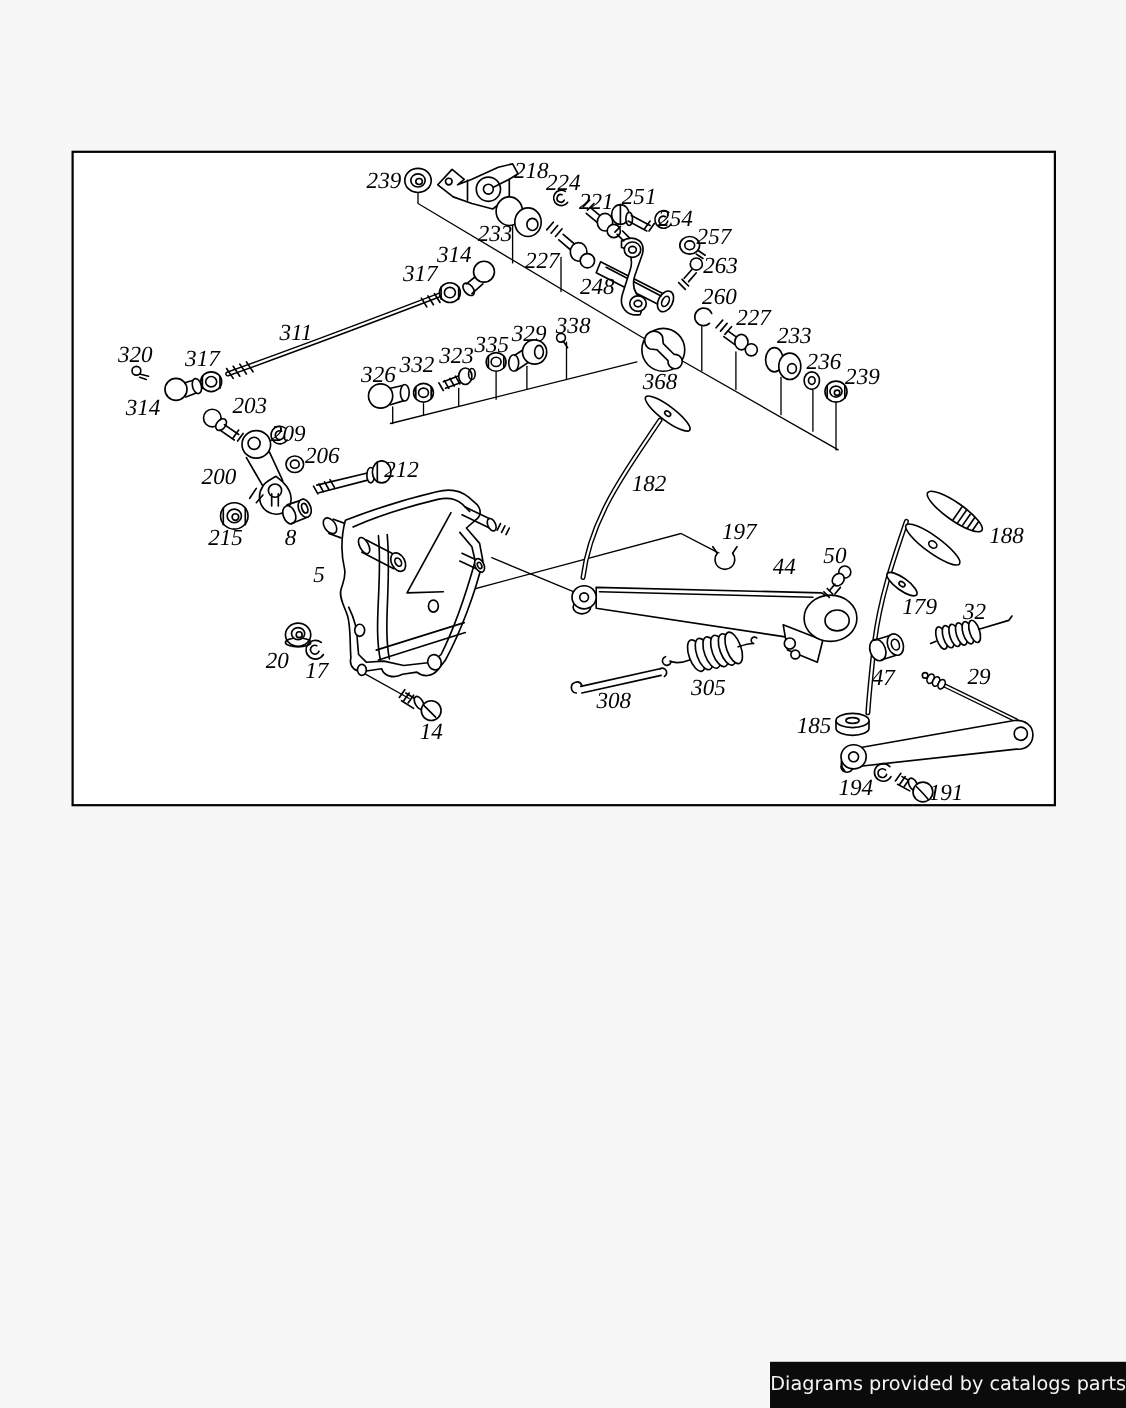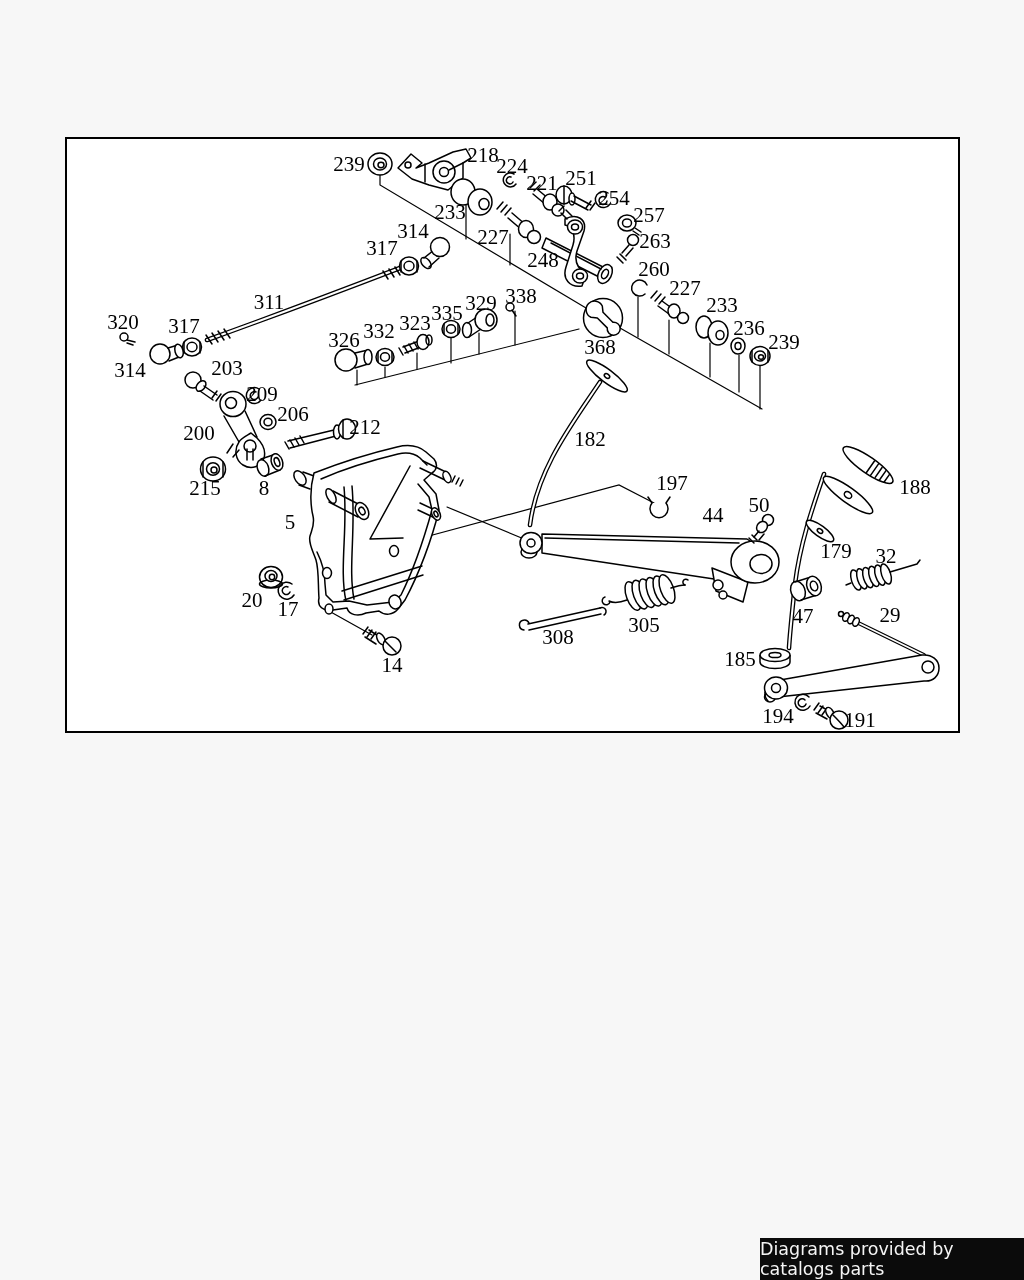--- a/index.html
+++ b/index.html
@@ -9,39 +9,40 @@
     position:relative;
     overflow:hidden;
     font-family:"Liberation Sans", sans-serif;
   }
   .diagram-box{
     position:absolute;
     left:65px;top:137px;
     width:891px;height:592px;
     border:2px solid #000;
     background:#ffffff;
+    font-style:italic;
   }
   .diagram-box svg{display:block;width:100%;height:100%;}
   svg .ln{stroke:#000;stroke-width:1.2;fill:none;stroke-linecap:round;}
   svg .o{stroke:#000;stroke-width:1.5;fill:none;stroke-linecap:round;stroke-linejoin:round;}
   svg .w{stroke:#000;stroke-width:1.5;fill:#ffffff;stroke-linejoin:round;}
   svg .tube{stroke:#000;stroke-width:4.6;fill:none;stroke-linecap:round;}
   svg .core{stroke:#fff;stroke-width:2;fill:none;stroke-linecap:round;}
   svg .tube2{stroke:#000;stroke-width:4;fill:none;stroke-linecap:round;}
   svg .core2{stroke:#fff;stroke-width:1.6;fill:none;stroke-linecap:round;}
   svg text{
     font-family:"Liberation Serif", serif;
     font-size:21px;
     fill:#000;
     text-anchor:middle;
   }
   .footer-bar{
     position:absolute;
     right:0;bottom:0;
-    width:264px;height:42px;
+    width:324px;height:42px;
     background:#0b0b0b;
     color:#f5f5f5;
     display:flex;align-items:center;justify-content:center;
     font-size:17.5px;
     font-family:"DejaVu Sans", sans-serif;
   }
 </style>
 </head>
 <body>
 

